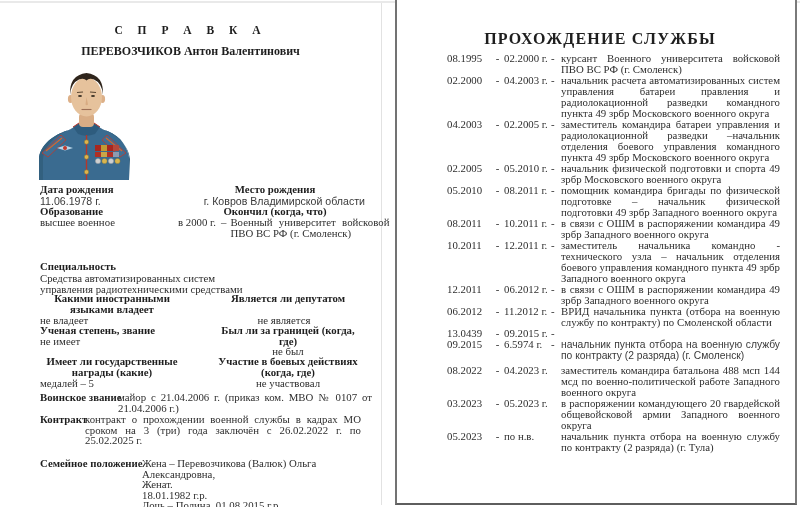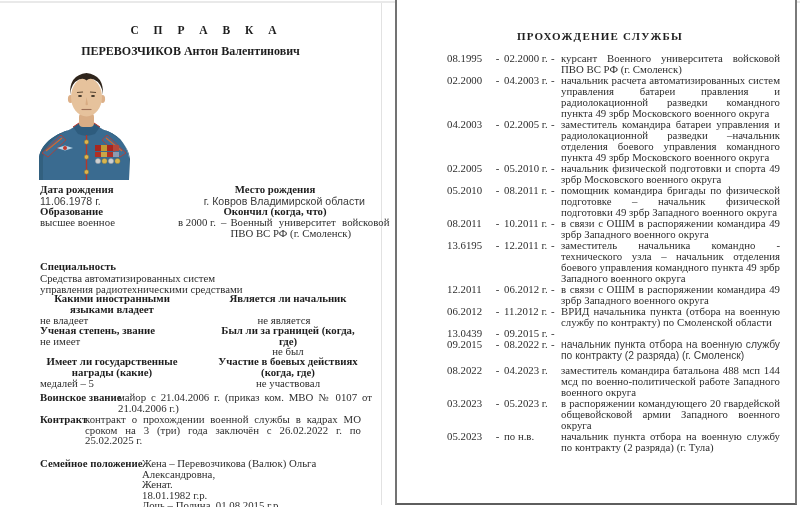--- a/index.html
+++ b/index.html
@@ -14,23 +14,23 @@
   .jst{text-align:justify;}
   .sans{font-family:"Liberation Sans", sans-serif;font-size:10.6px;color:#3a3a3a;text-align:right;}
   .t11{font-size:10.8px;line-height:10.6px;}
   
   .top-line{left:0;top:1px;width:800px;height:2px;background:#e9e9e9;}
   .leftpage-edge{left:381px;top:3px;width:1px;height:502px;background:#e2e2e2;}
   .right-page{left:395px;top:0;width:402px;height:505px;
     border-left:2px solid #737373;border-right:2px solid #7a7a7a;border-bottom:2px solid #5e5e5e;
     box-sizing:border-box;background:#fff;}
   
-  .doc-title{left:0;top:24px;width:381px;text-align:center;font-size:11.5px;font-weight:bold;letter-spacing:6px;color:#1e1e1e;padding-left:16px;}
+  .doc-title{left:0;top:24px;width:381px;text-align:center;font-size:11.5px;font-weight:bold;letter-spacing:6px;color:#1e1e1e;}
   .doc-name{left:0;top:44px;width:381px;text-align:center;font-size:12px;font-weight:bold;color:#1e1e1e;}
-  .svc-title{left:0;top:30px;width:398px;text-align:center;font-size:11px;font-weight:bold;letter-spacing:1.2px;color:#1e1e1e;padding-left:8px;box-sizing:border-box;}
+  .svc-title{left:0;top:30px;width:398px;text-align:center;font-size:16px;font-weight:bold;letter-spacing:1.2px;color:#1e1e1e;padding-left:8px;box-sizing:border-box;}
   
   .svc-list{left:50px;top:53px;width:333px;font-size:10.8px;line-height:11px;}
   .svc-row{display:flex;align-items:flex-start;}
   .svc-row.gap{margin-top:4px;}
   .c-from{width:44px;flex:none;}
   .c-d1{width:13px;flex:none;text-align:center;}
   .c-to{width:47px;flex:none;}
   .c-d2{width:10px;flex:none;}
   .c-text{width:219px;flex:none;text-align:justify;}
   .c-text.sans{font-size:10.3px;}
@@ -112,21 +112,21 @@
   <span style="flex:none;">в 2000 г.</span>
   <span style="flex:none;padding:0 4px 0 5px;">–</span>
   <span class="jst" style="width:159px;flex:none;">Военный университет войсковой ПВО ВС РФ (г. Смоленск)</span>
 </div>
 
 <div class="abs b t11" style="left:40px;top:261px;">Специальность</div>
 <div class="abs t11" style="left:40px;top:273px;width:216px;">Средства автоматизированных систем управления радиотехническими средствами</div>
 
 <div class="abs b t11 ctr" style="left:33px;top:293px;width:158px;">Какими иностранными языками владеет</div>
 <div class="abs t11" style="left:40px;top:315px;">не владеет</div>
-<div class="abs b t11 ctr" style="left:208px;top:293px;width:160px;">Является ли начальник</div>
+<div class="abs b t11 ctr" style="left:208px;top:293px;width:160px;">Является ли депутатом</div>
 <div class="abs t11 ctr" style="left:204px;top:315px;width:160px;">не является</div>
 
 <div class="abs b t11" style="left:40px;top:325px;">Ученая степень, звание</div>
 <div class="abs t11" style="left:40px;top:336px;">не имеет</div>
 <div class="abs b t11 ctr" style="left:218px;top:325px;width:140px;">Был ли за границей (когда, где)</div>
 <div class="abs t11 ctr" style="left:208px;top:346px;width:160px;">не был</div>
 
 <div class="abs b t11 ctr" style="left:26px;top:356px;width:172px;">Имеет ли государственные награды (какие)</div>
 <div class="abs t11" style="left:40px;top:378px;">медалей – 5</div>
 <div class="abs b t11 ctr" style="left:208px;top:356px;width:160px;">Участие в боевых действиях (когда, где)</div>
@@ -184,21 +184,21 @@
       <span class="c-text">помощник командира бригады по физической подготовке – начальник физической подготовки 49 зрбр Западного военного округа</span>
     </div>
     <div class="svc-row">
       <span class="c-from">08.2011</span>
       <span class="c-d1">-</span>
       <span class="c-to">10.2011 г.</span>
       <span class="c-d2">-</span>
       <span class="c-text">в связи с ОШМ в распоряжении командира 49 зрбр Западного военного округа</span>
     </div>
     <div class="svc-row">
-      <span class="c-from">13.6195</span>
+      <span class="c-from">10.2011</span>
       <span class="c-d1">-</span>
       <span class="c-to">12.2011 г.</span>
       <span class="c-d2">-</span>
       <span class="c-text">заместитель начальника командно - технического узла – начальник отделения боевого управления командного пункта 49 зрбр Западного военного округа</span>
     </div>
     <div class="svc-row">
       <span class="c-from">12.2011</span>
       <span class="c-d1">-</span>
       <span class="c-to">06.2012 г.</span>
       <span class="c-d2">-</span>
@@ -213,21 +213,21 @@
     </div>
     <div class="svc-row">
       <span class="c-from">13.0439</span>
       <span class="c-d1">-</span>
       <span class="c-to">09.2015 г.</span>
       <span class="c-d2">-</span>
     </div>
     <div class="svc-row">
       <span class="c-from">09.2015</span>
       <span class="c-d1">-</span>
-      <span class="c-to">08.2022 г.</span>
+      <span class="c-to">6.5974 г.</span>
       <span class="c-d2">-</span>
       <span class="c-text sans">начальник пункта отбора на военную службу по контракту (2 разряда) (г. Смоленск)</span>
     </div>
     <div class="svc-row gap">
       <span class="c-from">08.2022</span>
       <span class="c-d1">-</span>
       <span class="c-to">04.2023 г.</span>
       <span class="c-d2"></span>
       <span class="c-text">заместитель командира батальона 488 мсп 144 мсд по военно-политической работе Западного военного округа</span>
     </div>

